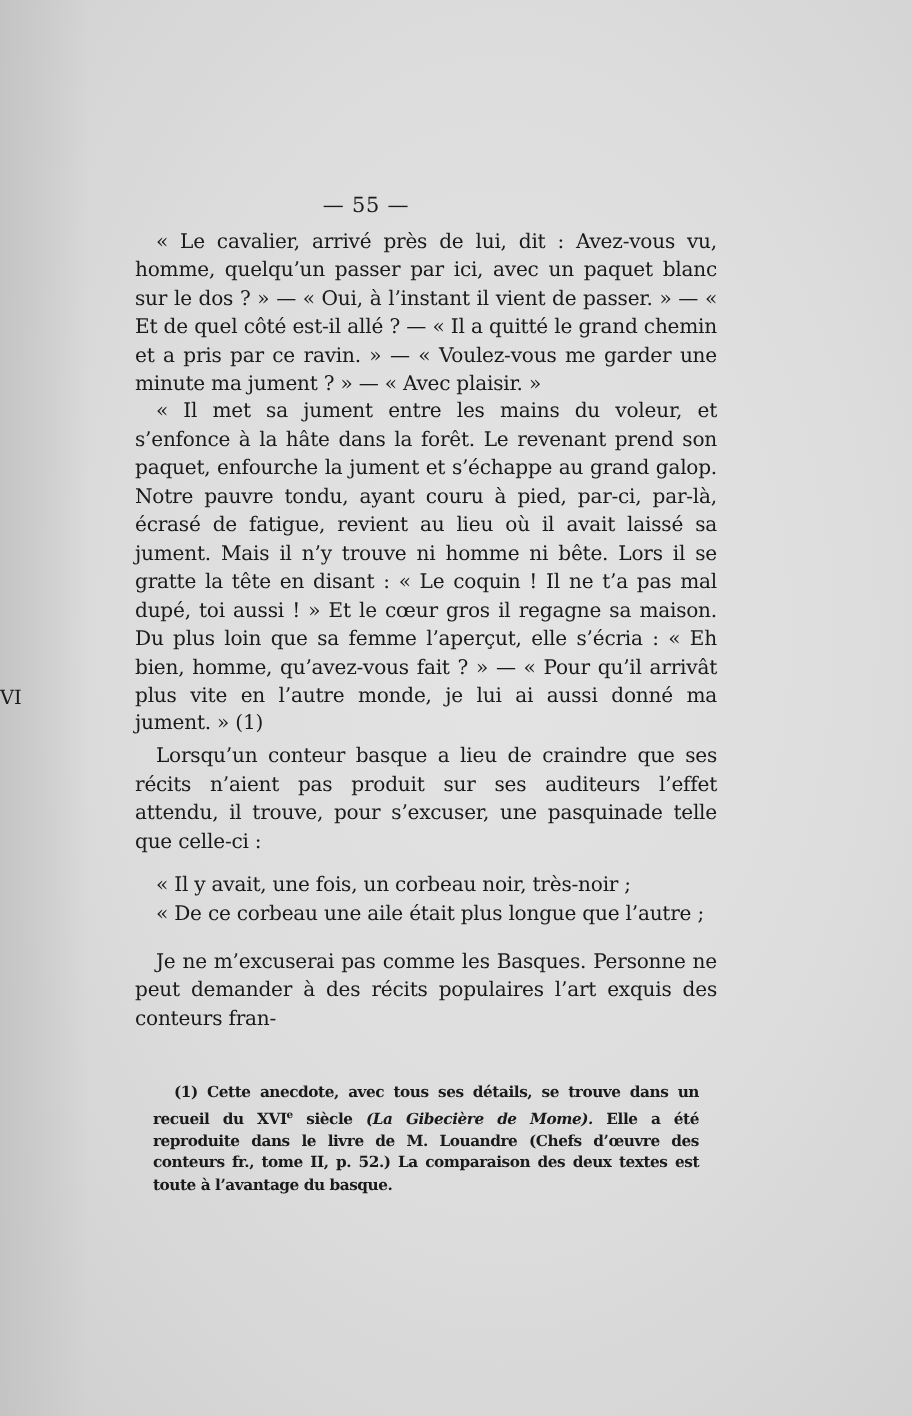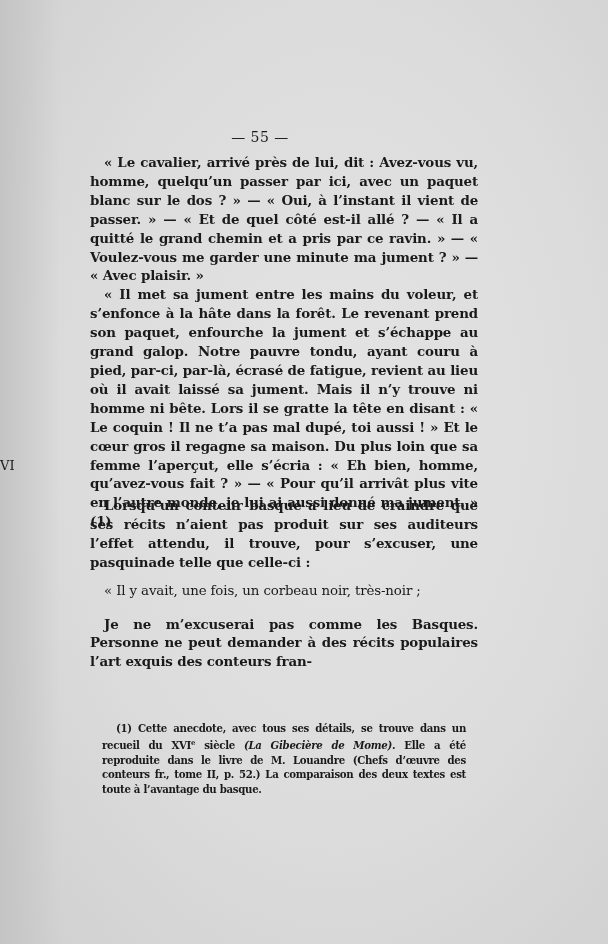--- a/index.html
+++ b/index.html
@@ -15,24 +15,24 @@
   }
   .page::before {
     content: ""; position: absolute; left: 0; top: 0; width: 60px; height: 944px;
     background: linear-gradient(to right, #c4c4c4, rgba(210,210,210,0));
   }
   .text-block {
     position: absolute; left: 90px; width: 388px;
     font-size: 13.4px; line-height: 18.9px; letter-spacing: -0.15px;
   }
   .page-number {
-    position: absolute; left: 16px; width: 488px; top: 129px;
+    position: absolute; left: 0; width: 488px; top: 129px;
     text-align: center; font-size: 14px; letter-spacing: 0.5px;
   }
-  .para { margin: 0; text-align: justify; text-indent: 14px; font-weight: bold; }
+  .para { margin: 0; text-align: justify; text-indent: 14px; }
   .section-heading {
     position: absolute; left: 0; width: 608px; top: 458px;
     font-size: 13px;
   }
   .verse { margin: 0; text-align: justify; text-indent: 14px; }
   .footnotes {
     position: absolute; left: 90px; width: 388px; top: 709px;
     font-size: 10.2px; line-height: 14.6px; font-weight: bold;
     letter-spacing: -0.3px; text-align: justify;
   }
@@ -51,20 +51,21 @@
     <p class="para">« Le cavalier, arrivé près de lui, dit : Avez-vous vu, homme, quelqu’un passer par ici, avec un paquet blanc sur le dos ? » — « Oui, à l’instant il vient de passer. » — « Et de quel côté est-il allé ? — « Il a quitté le grand chemin et a pris par ce ravin. » — « Voulez-vous me garder une minute ma jument ? » — « Avec plaisir. »</p>
     <p class="para">« Il met sa jument entre les mains du voleur, et s’enfonce à la hâte dans la forêt. Le revenant prend son paquet, enfourche la jument et s’échappe au grand galop. Notre pauvre tondu, ayant couru à pied, par-ci, par-là, écrasé de fatigue, revient au lieu où il avait laissé sa jument. Mais il n’y trouve ni homme ni bête. Lors il se gratte la tête en disant : « Le coquin ! Il ne t’a pas mal dupé, toi aussi ! » Et le cœur gros il regagne sa maison. Du plus loin que sa femme l’aperçut, elle s’écria : « Eh bien, homme, qu’avez-vous fait ? » — « Pour qu’il arrivât plus vite en l’autre monde, je lui ai aussi donné ma jument. » (1)</p>
   </div>
 
   <div class="section-heading">VI</div>
 
   <div class="text-block" style="top:496px;">
     <p class="para">Lorsqu’un conteur basque a lieu de craindre que ses récits n’aient pas produit sur ses auditeurs l’effet attendu, il trouve, pour s’excuser, une pasquinade telle que celle-ci :</p>
     <div style="height:10px;"></div>
     <p class="verse">« Il y avait, une fois, un corbeau noir, très-noir ;</p>
+    <p class="verse">« De ce corbeau une aile était plus longue que l’autre ;</p>
     <div style="height:14px;"></div>
     <p class="para">Je ne m’excuserai pas comme les Basques. Personne ne peut demander à des récits populaires l’art exquis des conteurs fran-</p>
   </div>
 
   <div class="footnotes">
     <p class="fn"><span>(1)</span> <span>Cette anecdote, avec tous ses détails, se trouve dans un recueil du XVI</span><span class="sup">e</span><span> siècle </span><i>(La Gibecière de Mome).</i><span> Elle a été reproduite dans le livre de M. Louandre (Chefs d’œuvre des conteurs fr., tome II, p. 52.) La comparaison des deux textes est toute à l’avantage du basque.</span></p>
   </div>
 
 </div>
 

